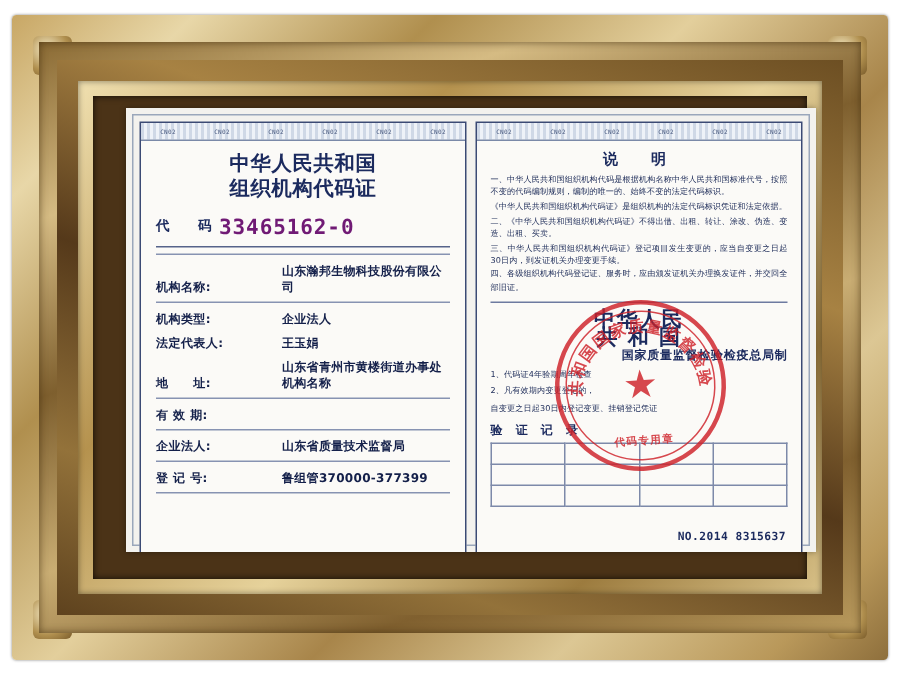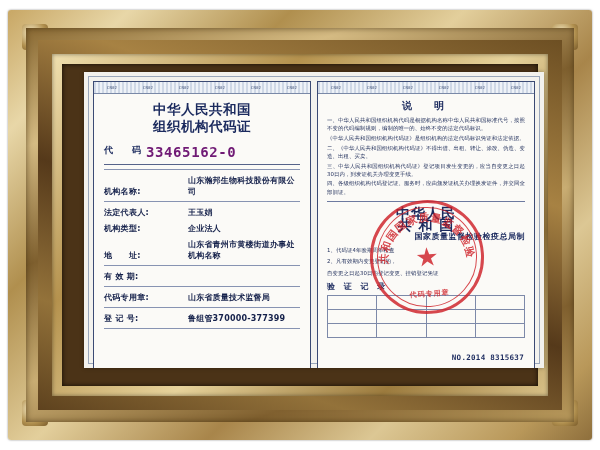--- a/index.html
+++ b/index.html
@@ -358,45 +358,45 @@
           <div class="field">
             <div class="lab">机构名称:</div>
             <div class="val">
               <span>山东瀚邦生物科技股份有限公</span>
               <span class="l2">司</span>
             </div>
           </div>
           <div class="sep"></div>
 
           <div class="field">
+            <div class="lab">机构类型:</div>
+            <div class="val">企业法人</div>
+          </div>
+
+          <div class="field">
             <div class="lab">法定代表人:</div>
             <div class="val">王玉娟</div>
-          </div>
-
-          <div class="field">
-            <div class="lab">机构类型:</div>
-            <div class="val">企业法人</div>
           </div>
 
           <div class="field">
             <div class="lab">地　　址:</div>
             <div class="val">
               <span>山东省青州市黄楼街道办事处</span>
               <span class="l2">机构名称</span>
             </div>
           </div>
           <div class="sep"></div>
 
           <div class="field">
             <div class="lab">有 效 期:</div>
           </div>
           <div class="sep"></div>
 
           <div class="field">
-            <div class="lab">代码专用章:</div>
+            <div class="lab">企业法人:</div>
             <div class="val">山东省质量技术监督局</div>
           </div>
           <div class="sep"></div>
 
           <div class="field">
             <div class="lab">登 记 号:</div>
             <div class="val">鲁组管370000-377399</div>
           </div>
           <div class="sep"></div>
         </div>

